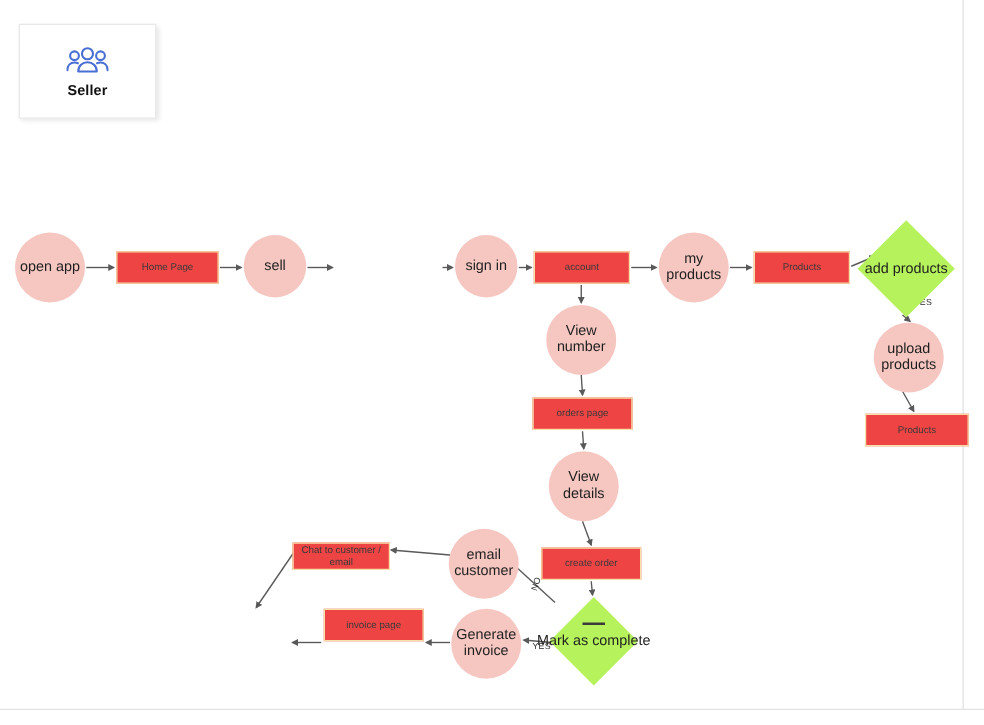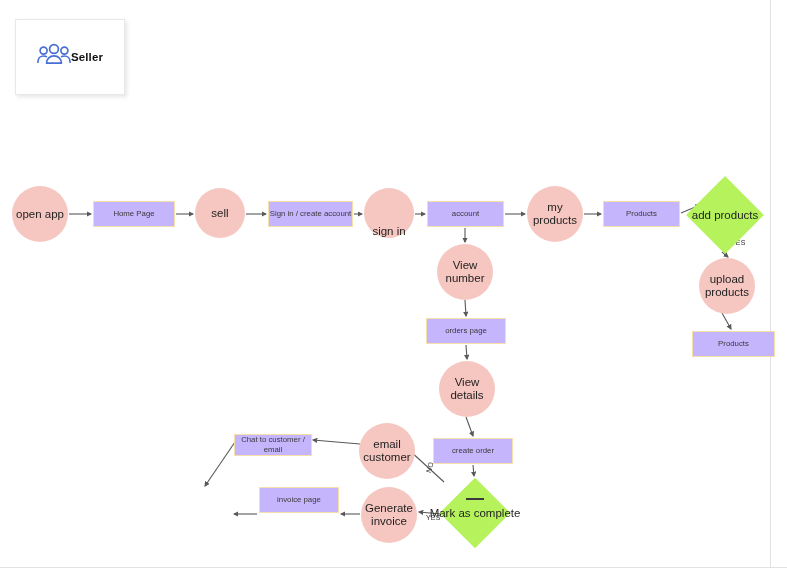--- a/index.html
+++ b/index.html
@@ -47,21 +47,21 @@
   .seller-card {
     position: absolute;
     left: 15px;
     top: 19px;
     width: 110px;
     height: 76px;
     background: #ffffff;
     border: 1px solid #e8e8e8;
     box-shadow: 2px 2px 4px rgba(0,0,0,0.10);
     display: flex;
-    flex-direction: row;
+    flex-direction: column;
     align-items: center;
     justify-content: center;
     box-sizing: border-box;
   }
   .seller-card .people-icon {
     display: block;
     line-height: 0;
     margin-bottom: 7px;
   }
   .seller-card .seller-label {
@@ -93,21 +93,21 @@
 
   .node.circle {
     border-radius: 50%;
     background: #f6c7c1;
     color: #1e1e1e;
     font-size: 11.5px;
     line-height: 13px;
   }
 
   .node.box {
-    background: #c4b5fd;
+    background: #ef4444;
     border: 1px solid #f6dfa8;
     color: #3a3a3a;
     font-size: 7.8px;
     line-height: 10px;
   }
 
   .node.diamond-wrap {
     background: transparent;
   }
   .diamond-shape {
@@ -214,25 +214,22 @@
   </div>
 
   <div class="node box" style="left:93px; top:201px; width:82px; height:26px;">
     <span>Home Page</span>
   </div>
 
   <div class="node circle" style="left:195px; top:188px; width:50px; height:50px;">
     <span>sell</span>
   </div>
 
-  <div class="node box" style="left:268px; top:201px; width:85px; height:26px;">
-    <span>Sign in / create account</span>
-  </div>
-
-  <div class="node circle" style="left:364px; top:188px; width:50px; height:50px;align-items:flex-end;">
+
+  <div class="node circle" style="left:364px; top:188px; width:50px; height:50px;">
     <span>sign in</span>
   </div>
 
   <div class="node box" style="left:427px; top:201px; width:77px; height:26px;">
     <span>account</span>
   </div>
 
   <div class="node circle" style="left:527px; top:186px; width:56px; height:56px; white-space:pre-line;">
     <span>my
 products</span>

